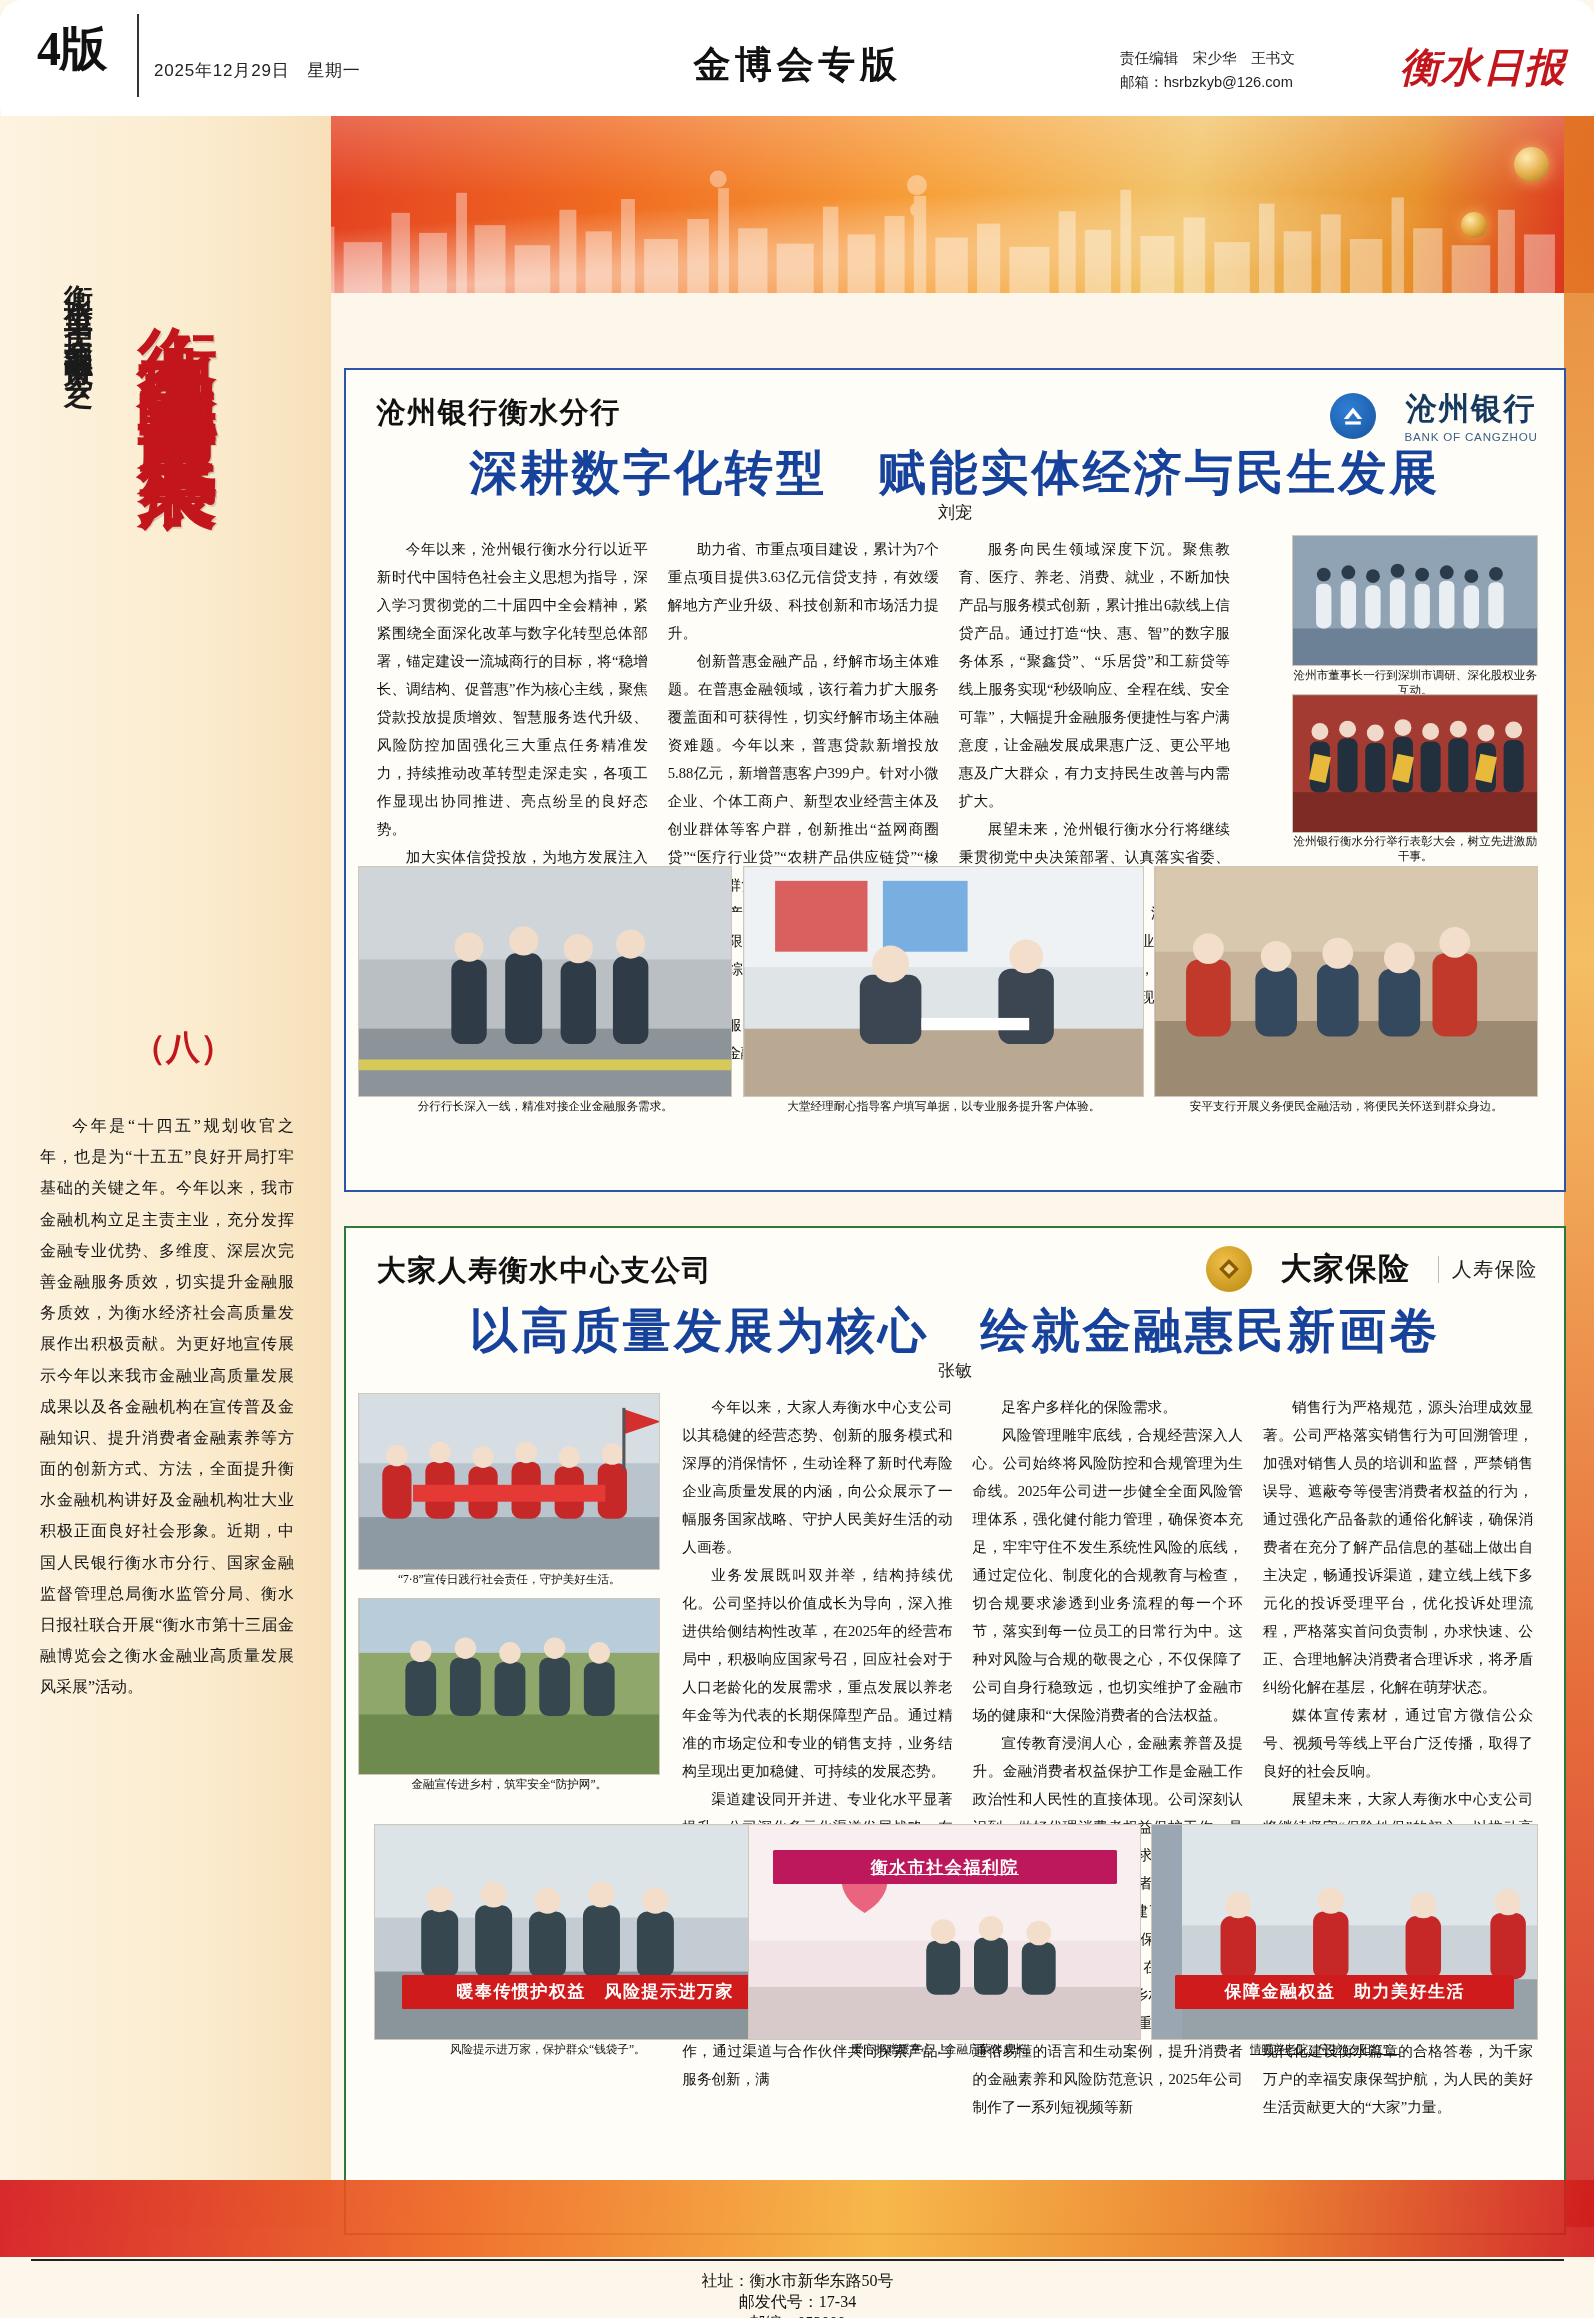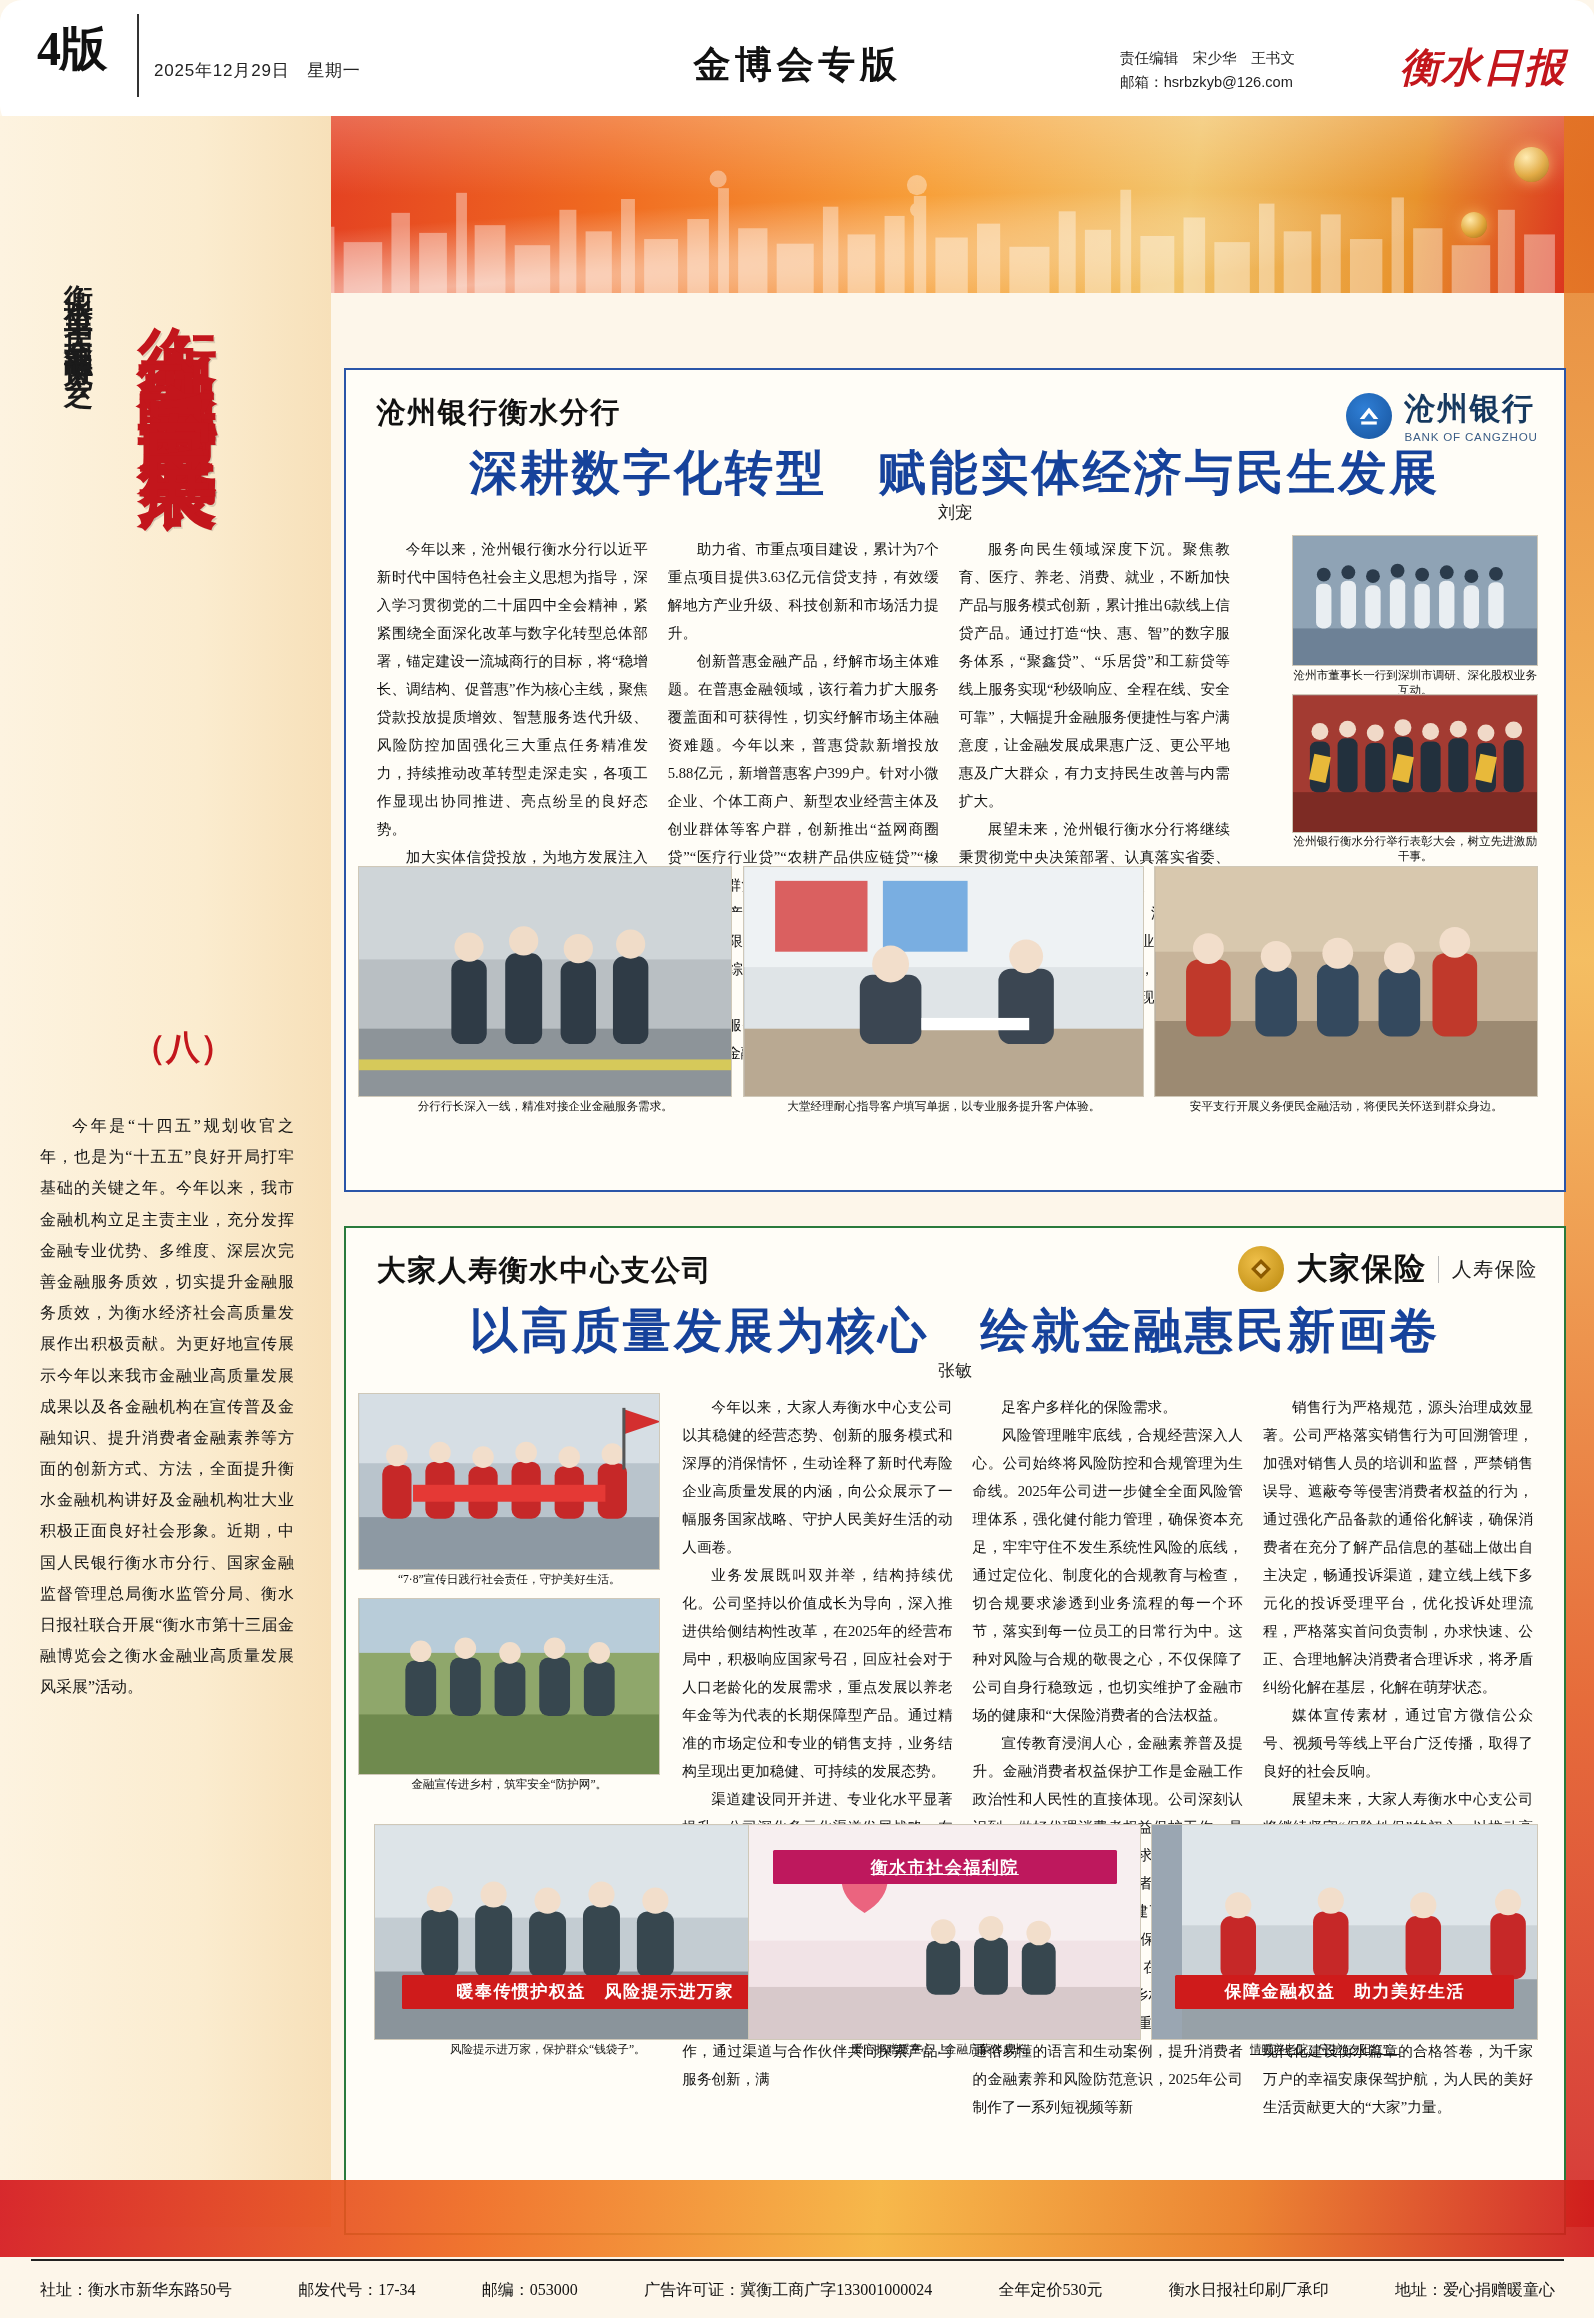--- a/index.html
+++ b/index.html
@@ -99,21 +99,21 @@
   .art-box{
     position:absolute;
     background:#fffdf7;
     border:2.3px solid;
     box-sizing:border-box;
   }
   #box-1{left:344px;top:368px;width:1222px;height:824px;border-color:#2a55a8;}
   #box-2{left:344px;top:1226px;width:1222px;height:1009px;border-color:#2a7a3c;}
   .art-inner{position:absolute;left:12.3px;top:10.8px;right:12.3px;bottom:10.8px;}
   .brand{
-    position:absolute;right:14px;top:7.7px;display:flex;align-items:center;gap:12px;
+    position:absolute;right:14px;top:7.7px;display:flex;align-items:center;gap:28px;text-align:center;
   }
   .brand-mark{
     width:46px;height:46px;border-radius:50%;
     display:flex;align-items:center;justify-content:center;
     color:#fff;font-size:20px;font-weight:bold;
   }
   .brand-mark.cz{background:radial-gradient(circle at 40% 35%,#2f7fd6,#17539c);}
   .brand-mark.dj{background:radial-gradient(circle at 40% 35%,#f0c04a,#b8860b);color:#7a4a00;}
   .brand-name{font-size:31px;font-weight:bold;color:#16395f;letter-spacing:1.5px;
     font-family:"Liberation Serif","DejaVu Serif",serif;}
@@ -162,20 +162,21 @@
     border-radius:1.5px;
   }
   
   .footer-rule{position:absolute;left:31px;right:31px;top:2259px;height:1.5px;background:#222;}
   .footer{
     position:absolute;left:0;right:0;top:2271px;height:39px;
     display:flex;justify-content:space-between;align-items:center;
     padding:0 40px;box-sizing:border-box;
     font-size:16px;color:#111;
     font-family:"Liberation Serif","DejaVu Serif",serif;
+    flex-direction:column;
   }
   
   .bottom-art{
     position:absolute;left:0;top:2180px;width:1595px;height:77px;
     background:linear-gradient(95deg,#d4171d,#ef6a1f 30%,#f6b23c 55%,#ea7a22 78%,#cf1a1b);
     opacity:.92;
   }
   .side-art-l{
     position:absolute;left:0;top:116px;width:31px;height:2111px;
     background:linear-gradient(180deg,#e2741f,#f3b44a 40%,#e2541c 75%,#cf1a1b);

